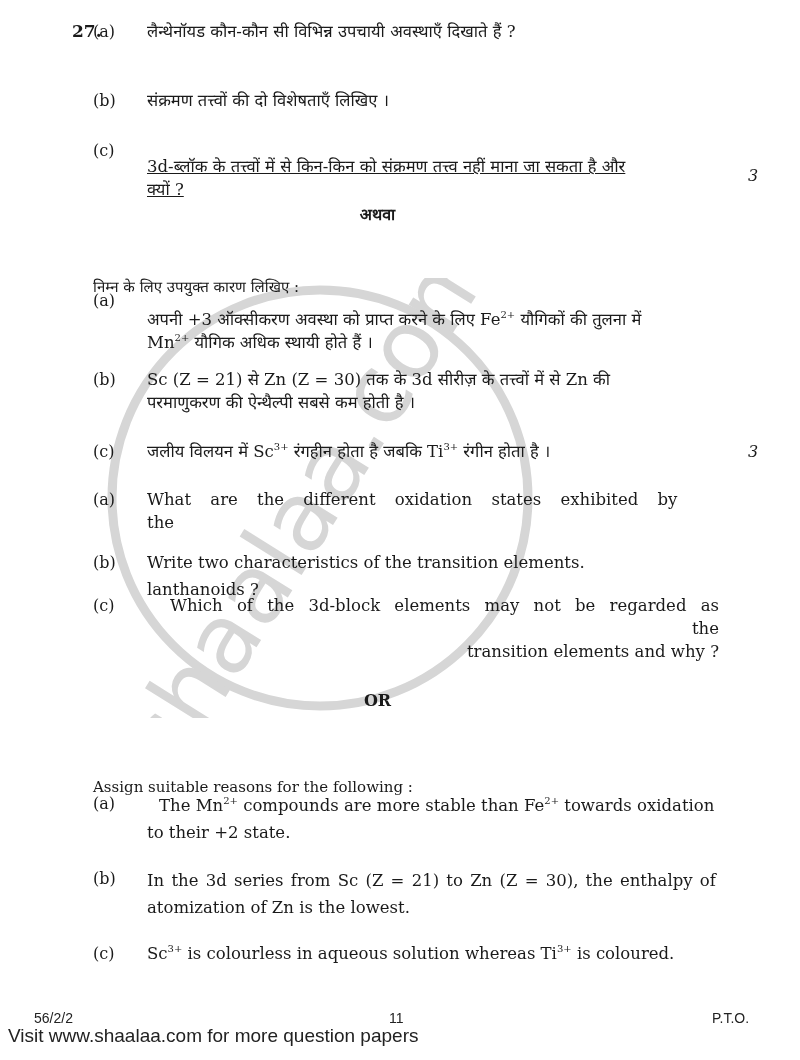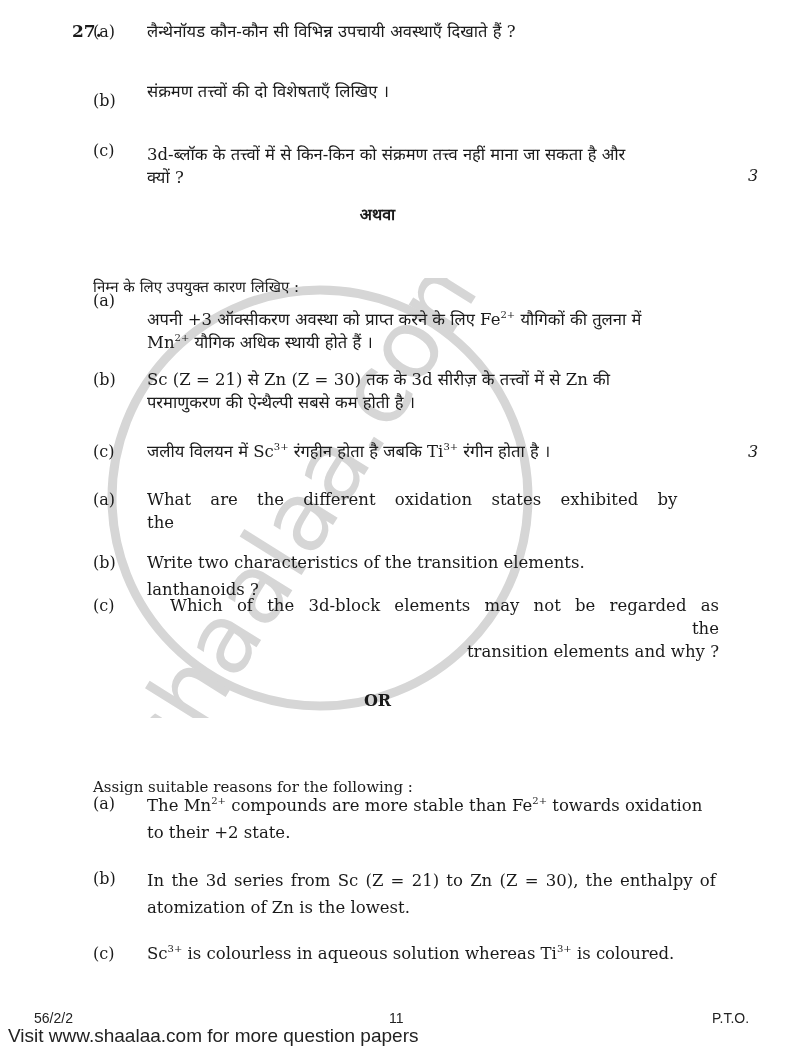--- a/index.html
+++ b/index.html
@@ -96,24 +96,24 @@
     <circle cx="220" cy="220" r="208" fill="none" stroke="#d6d6d6" stroke-width="9"></circle>
     <text x="220" y="250" font-family="DejaVu Sans, sans-serif" font-size="96" fill="#d6d6d6" text-anchor="middle" transform="rotate(-58 220 230)">shaalaa.com</text>
   </svg>
 
   <div class="qnum" style="top:21px;">27.</div>
 
   <div class="label" style="top:22px;">(a)</div>
   <div class="text" style="top:20px;">लैन्थेनॉयड कौन-कौन सी विभिन्न उपचायी अवस्थाएँ दिखाते हैं ?</div>
 
   <div class="label" style="top:91px;">(b)</div>
-  <div class="text" style="top:80px;">संक्रमण तत्त्वों की दो विशेषताएँ लिखिए ।</div>
+  <div class="text" style="top:89px;">संक्रमण तत्त्वों की दो विशेषताएँ लिखिए ।</div>
 
   <div class="label" style="top:141px;">(c)</div>
-  <div class="text" style="top:143px;">
+  <div class="text" style="top:155px;text-decoration:underline;">
     <span style="display:block;">3d-ब्लॉक के तत्त्वों में से किन-किन को संक्रमण तत्त्व नहीं माना जा सकता है और</span>
     <span style="display:block;">क्यों ?</span>
   </div>
   <div class="marks" style="top:166px;">3</div>
 
   <div class="heading" style="top:203px;">अथवा</div>
 
   <div class="intro" style="top:244px;">निम्न के लिए उपयुक्त कारण लिखिए :</div>
 
   <div class="label" style="top:291px;">(a)</div>
@@ -146,21 +146,21 @@
     <span style="display:block; word-spacing:9px;">Which of the 3d-block elements may not be regarded as the</span>
     <span style="display:block;">transition elements and why ?</span>
   </div>
 
   <div class="heading" style="top:691px;">OR</div>
 
   <div class="intro" style="top:746px;">Assign suitable reasons for the following :</div>
 
   <div class="label" style="top:794px;">(a)</div>
   <div class="text" style="top:792px; line-height:27px;">
-    <span style="display:block;"><span>The Mn</span><sup>2+</sup><span> compounds are more stable than Fe</span><sup>2+</sup><span> towards oxidation</span></span>
+    <span style="display:block;margin-left:12px;"><span>The Mn</span><sup>2+</sup><span> compounds are more stable than Fe</span><sup>2+</sup><span> towards oxidation</span></span>
     <span style="display:block;">to their +2 state.</span>
   </div>
 
   <div class="label" style="top:869px;">(b)</div>
   <div class="text" style="top:867px; line-height:27px;">
     <span style="display:block; word-spacing:2px;">In the 3d series from Sc (Z = 21) to Zn (Z = 30), the enthalpy of</span>
     <span style="display:block;">atomization of Zn is the lowest.</span>
   </div>
 
   <div class="label" style="top:944px;">(c)</div>

